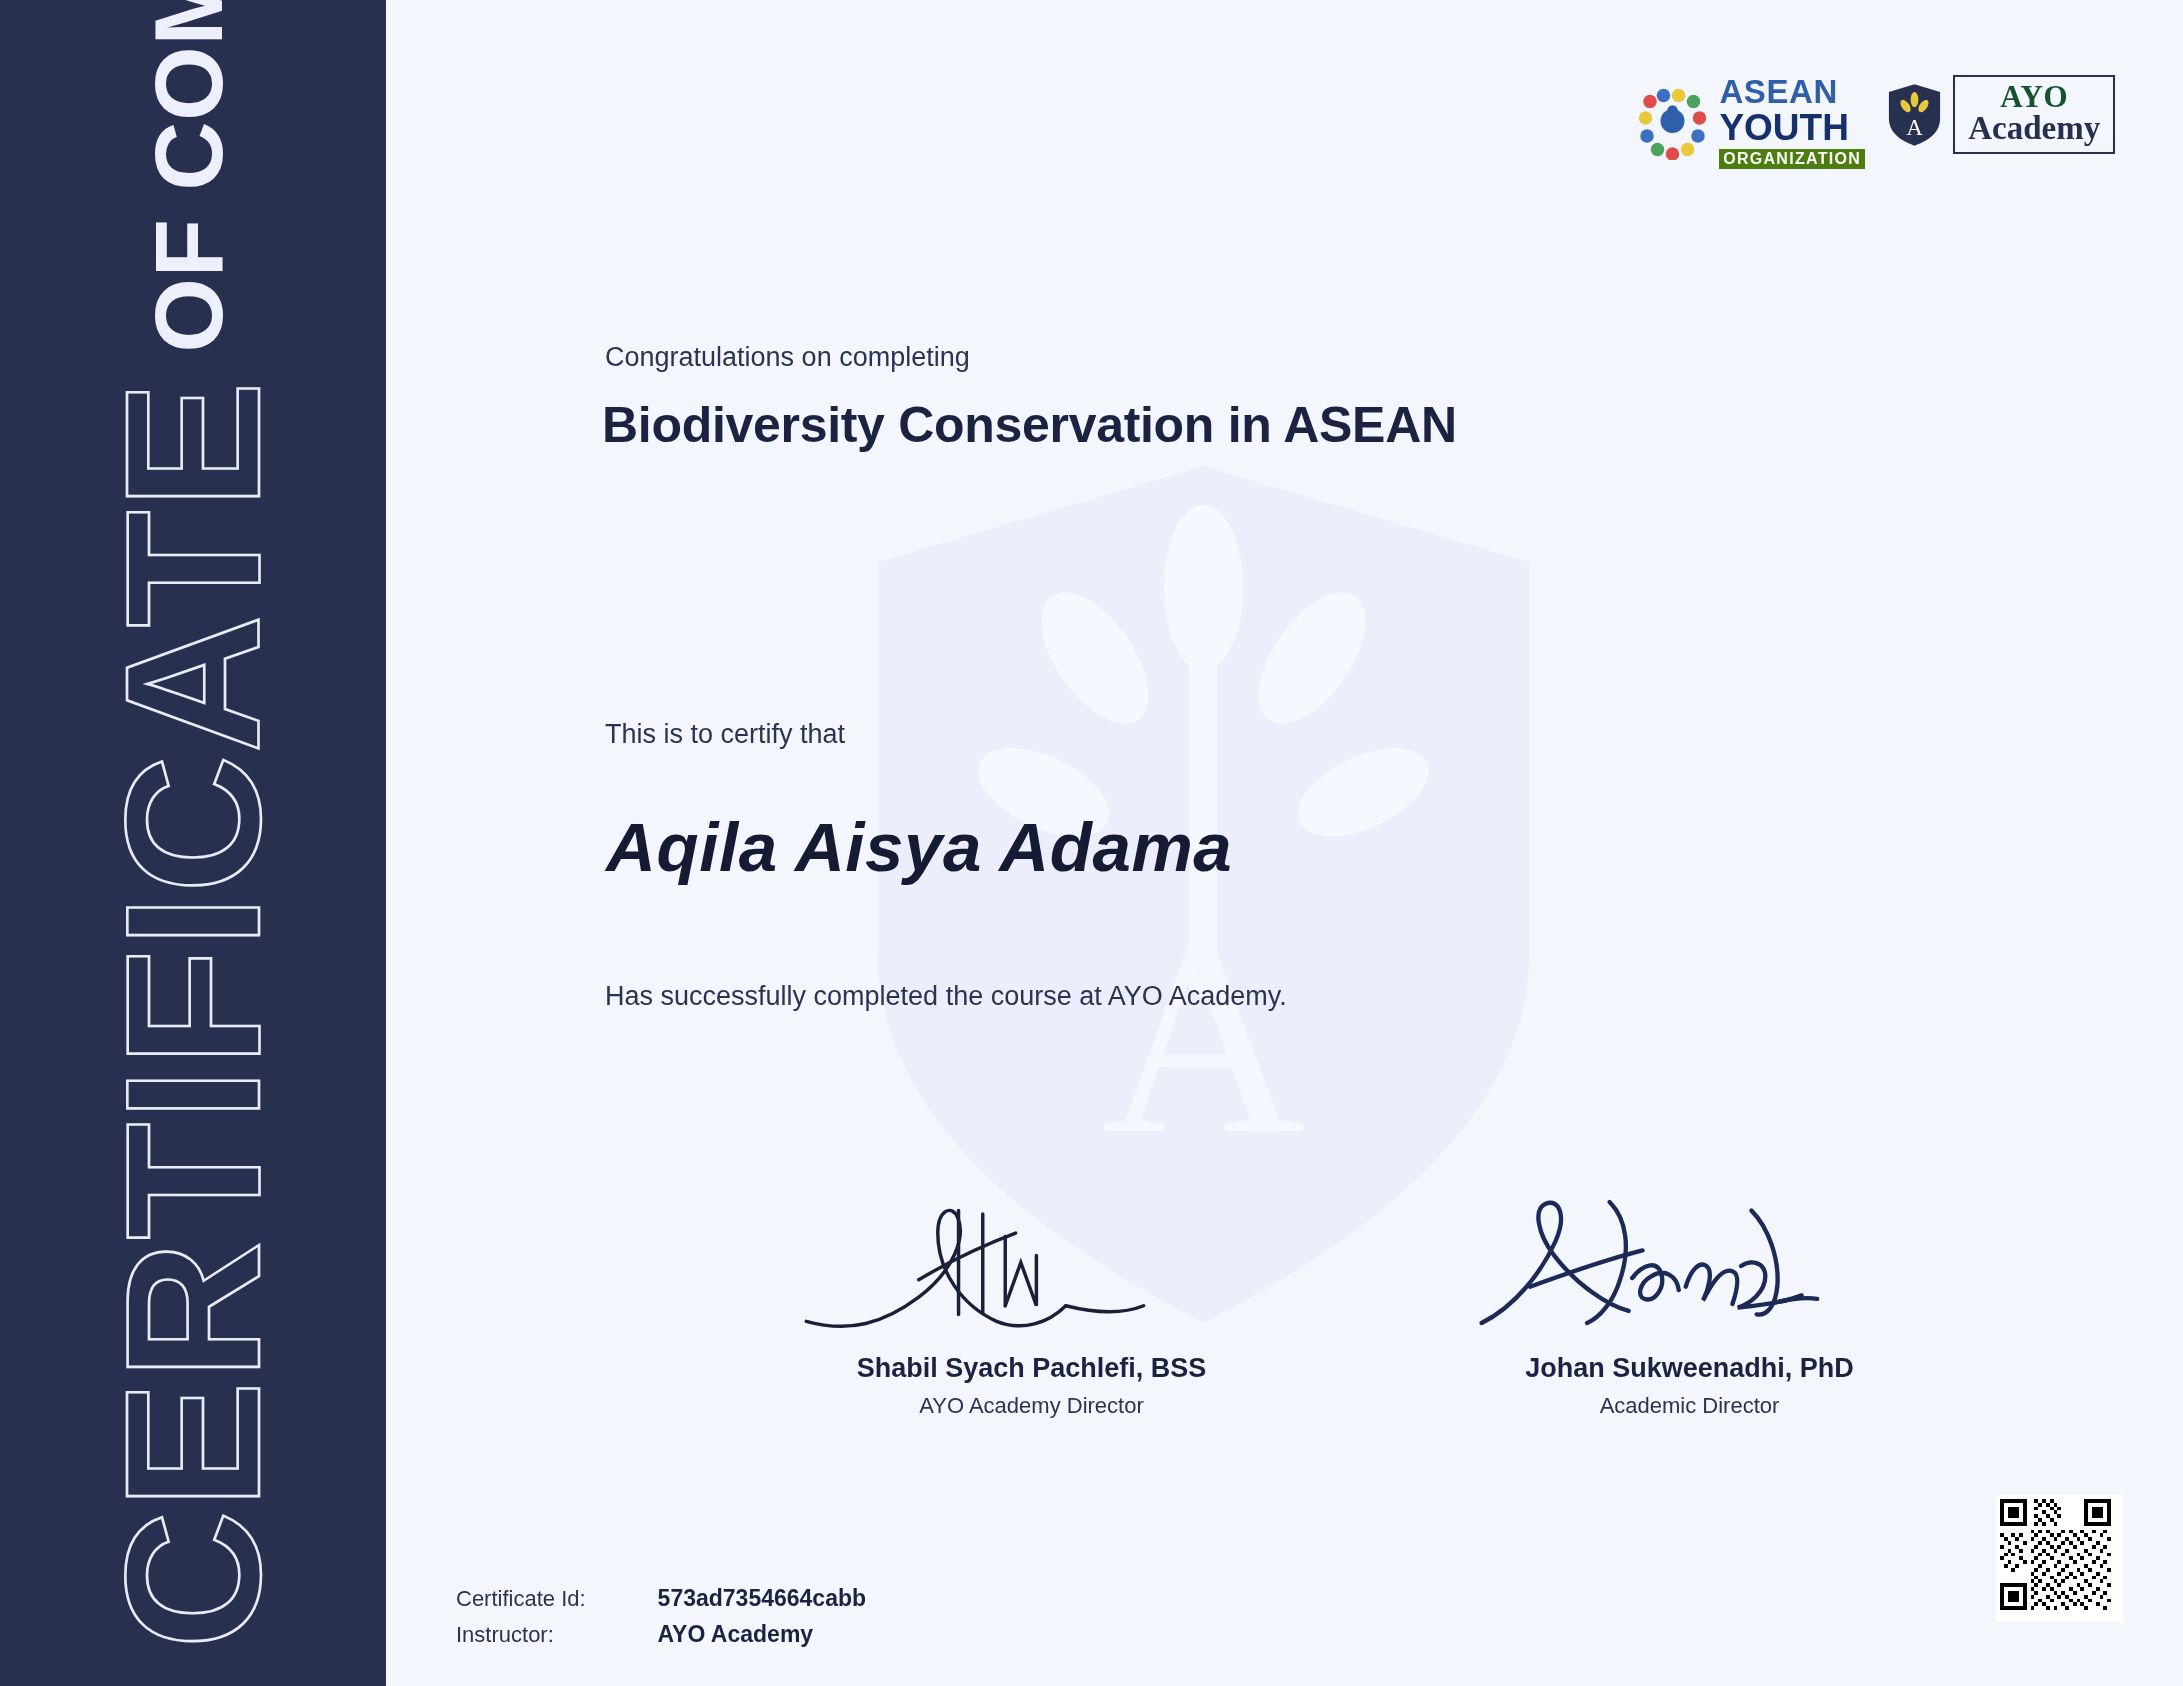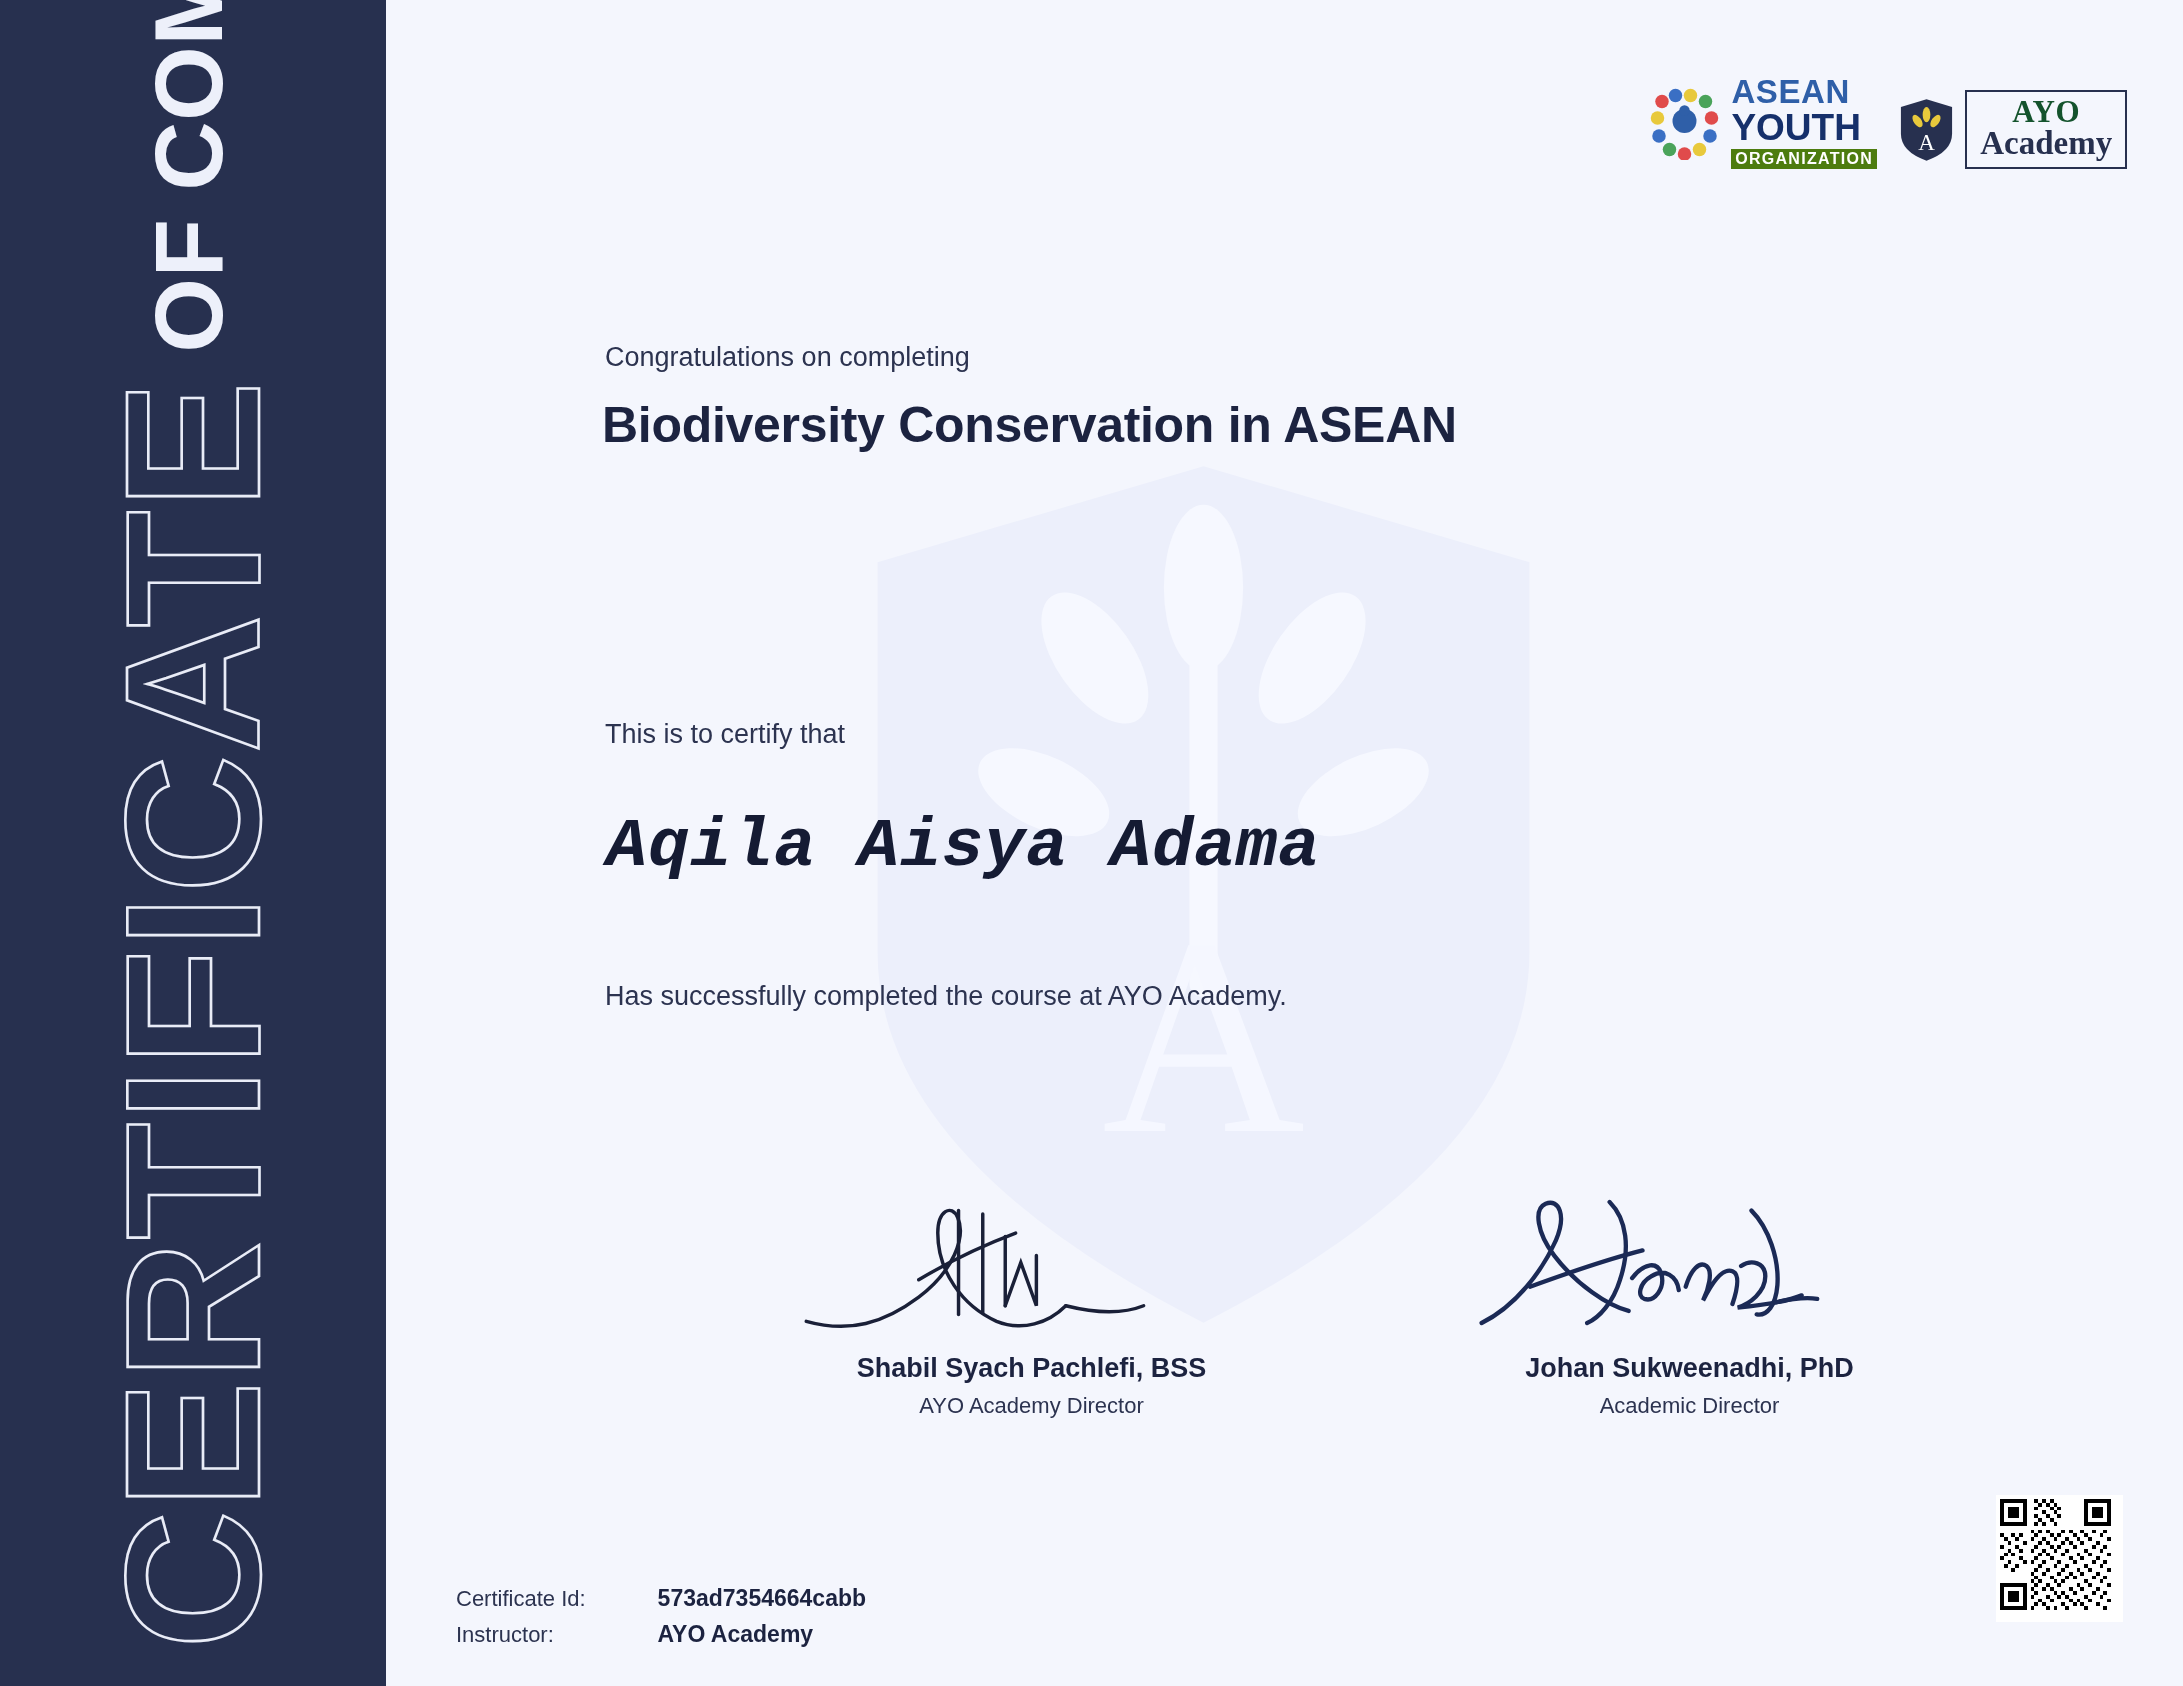--- a/index.html
+++ b/index.html
@@ -79,24 +79,24 @@
     top: 447px;
     width: 703px;
     height: 895px;
     opacity: 1;
     pointer-events: none;
   }
 
   
   .logos {
     position: absolute;
-    right: 56px;
+    right: 68px;
     top: 75px;
     display: flex;
-    align-items: flex-end;
+    align-items: flex-start;
     gap: 22px;
   }
   .ayo-flags {
     display: flex;
     align-items: center;
     gap: 9px;
   }
   .flag-burst {
     width: 75px;
     height: 75px;
@@ -199,21 +199,21 @@
     position: absolute;
     left: 219px;
     top: 719px;
     font-size: 27px;
     color: #2c3350;
   }
   .recipient {
     position: absolute;
     left: 220px;
     top: 808px;
-    font-family: Liberation Mono, monospace;
+    font-family: Liberation Sans, sans-serif;
     font-style: italic;
     font-size: 69px;
     font-weight: bold;
     color: #151b33;
     letter-spacing: 0.6px;
   }
   .success {
     position: absolute;
     left: 219px;
     top: 981px;

